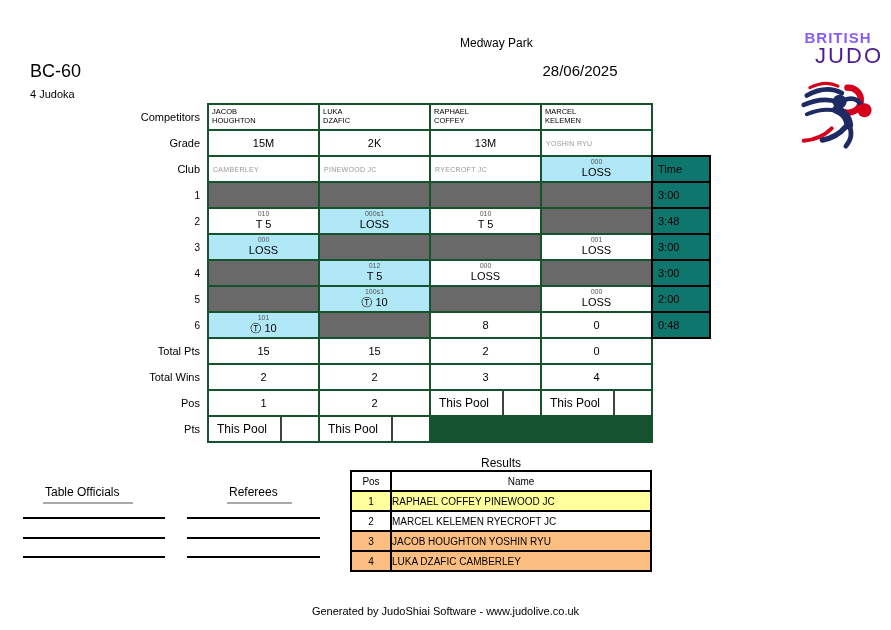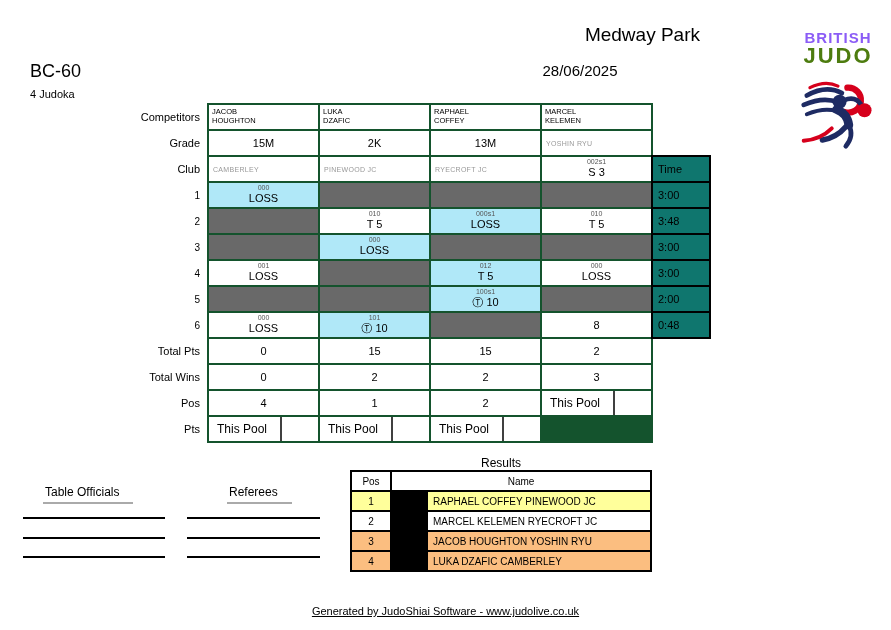--- a/index.html
+++ b/index.html
@@ -3,27 +3,27 @@
 <meta charset="utf-8">
 <style>
   html,body{margin:0;padding:0;background:#fff;}
   .page{position:relative;width:891px;height:630px;background:#fff;overflow:hidden;
         font-family:"Liberation Sans","DejaVu Sans",sans-serif;color:#000;}
 
   
   .tourn{position:absolute;left:30px;top:33px;font-size:18px;}
   .cat{position:absolute;left:30px;top:61px;font-size:18px;}
   .judoka{position:absolute;left:30px;top:88px;font-size:11px;}
-  .venue{position:absolute;left:460px;top:24px;width:240px;text-align:right;font-size:19px;}
+  .venue{position:absolute;left:460px;top:36px;width:240px;text-align:left;font-size:12px;}
   .date{position:absolute;left:460px;top:62px;width:240px;text-align:center;font-size:15px;}
 
   
   .logo{position:absolute;left:793px;top:30px;width:90px;text-align:center;}
   .logo .l1{font-size:15px;font-weight:bold;letter-spacing:1px;color:#8b5cf6;line-height:15px;}
-  .logo .l2{font-size:22px;font-weight:bold;letter-spacing:2px;color:#4d7c0f;line-height:22px;}
+  .logo .l2{font-size:22px;font-weight:normal;letter-spacing:2px;color:#4c1d95;line-height:22px;text-align:right;}
   .logo svg{margin-top:4px;}
 
   
   .pool-grid{position:absolute;left:207px;top:103px;background:#14532d;padding:2px;
              display:grid;grid-template-columns:repeat(4,109px);grid-template-rows:repeat(13,24px);gap:2px;}
   .cell{background:#fff;overflow:hidden;}
   .namecell{font-size:7.5px;padding:2px 0 0 3px;line-height:9px;text-transform:uppercase;}
   .gradecell{font-size:11px;display:flex;align-items:center;justify-content:center;}
   .clubcell{font-size:7px;color:#999;display:flex;align-items:center;padding-left:4px;letter-spacing:.3px;}
   .match{display:flex;flex-direction:column;align-items:center;}
@@ -44,32 +44,32 @@
   
   .lbl{position:absolute;left:0;width:200px;text-align:right;font-size:11px;line-height:13px;}
   .lbl.num{font-size:10px;}
 
   
   .res-title{position:absolute;left:350px;top:456px;width:302px;text-align:center;font-size:12px;}
   .res-grid{position:absolute;left:350px;top:470px;background:#000;padding:2px;
             display:grid;grid-template-columns:38px 258px;grid-template-rows:repeat(5,18px);gap:2px;}
   .res-grid .cell{font-size:10px;display:flex;align-items:center;}
   .rpos{justify-content:center;}
-  .rname{padding-left:5px;margin-left:36px;}
+  .rname{}
   .rhead{justify-content:center;}
   .bg-gold{background:#ffff9b;}
   .bg-white{background:#fff;}
   .bg-orange{background:#fbbe80;}
 
   
   .off-head{position:absolute;top:485px;font-size:12px;border-bottom:2px solid #aaa;padding:0 14px 3px 2px;}
   .sig{position:absolute;height:0;border-top:2px solid #000;}
 
   
-  .footer{position:absolute;left:0;top:605px;width:100%;text-align:center;font-size:11px;text-decoration:underline;}
+  .footer{position:absolute;left:0;top:605px;width:100%;text-align:center;font-size:11px;}
 </style>
 </head>
 <body>
 
 <div class="page">
 
   <div class="cat">BC-60</div>
   <div class="judoka">4 Judoka</div>
   <div class="venue">Medway Park</div>
   <div class="date">28/06/2025</div>
@@ -128,24 +128,20 @@
 
     <div class="cell gradecell">15M</div>
     <div class="cell gradecell">2K</div>
     <div class="cell gradecell">13M</div>
 
     <div class="cell clubcell">YOSHIN RYU</div>
     <div class="cell clubcell">CAMBERLEY</div>
     <div class="cell clubcell">PINEWOOD JC</div>
     <div class="cell clubcell">RYECROFT JC</div>
 
-    <div class="cell match">
-      <div class="code">002s1</div>
-      <div class="score">S 3</div>
-    </div>
     <div class="cell match m-blue">
       <div class="code">000</div>
       <div class="score">LOSS</div>
     </div>
     <div class="cell match m-gray"></div>
     <div class="cell match m-gray"></div>
 
     <div class="cell match m-gray"></div>
     <div class="cell match m-gray"></div>
     <div class="cell match">

